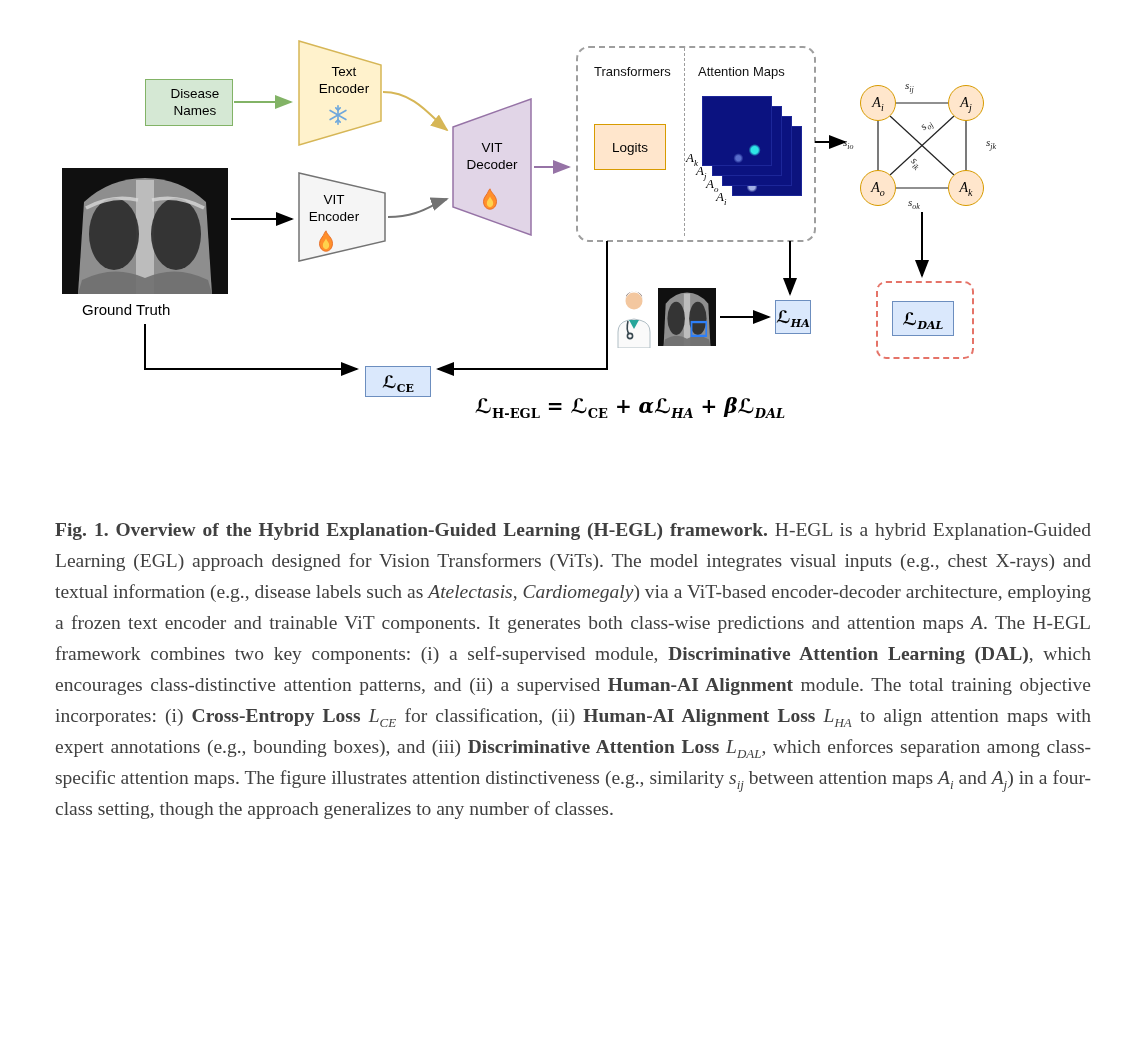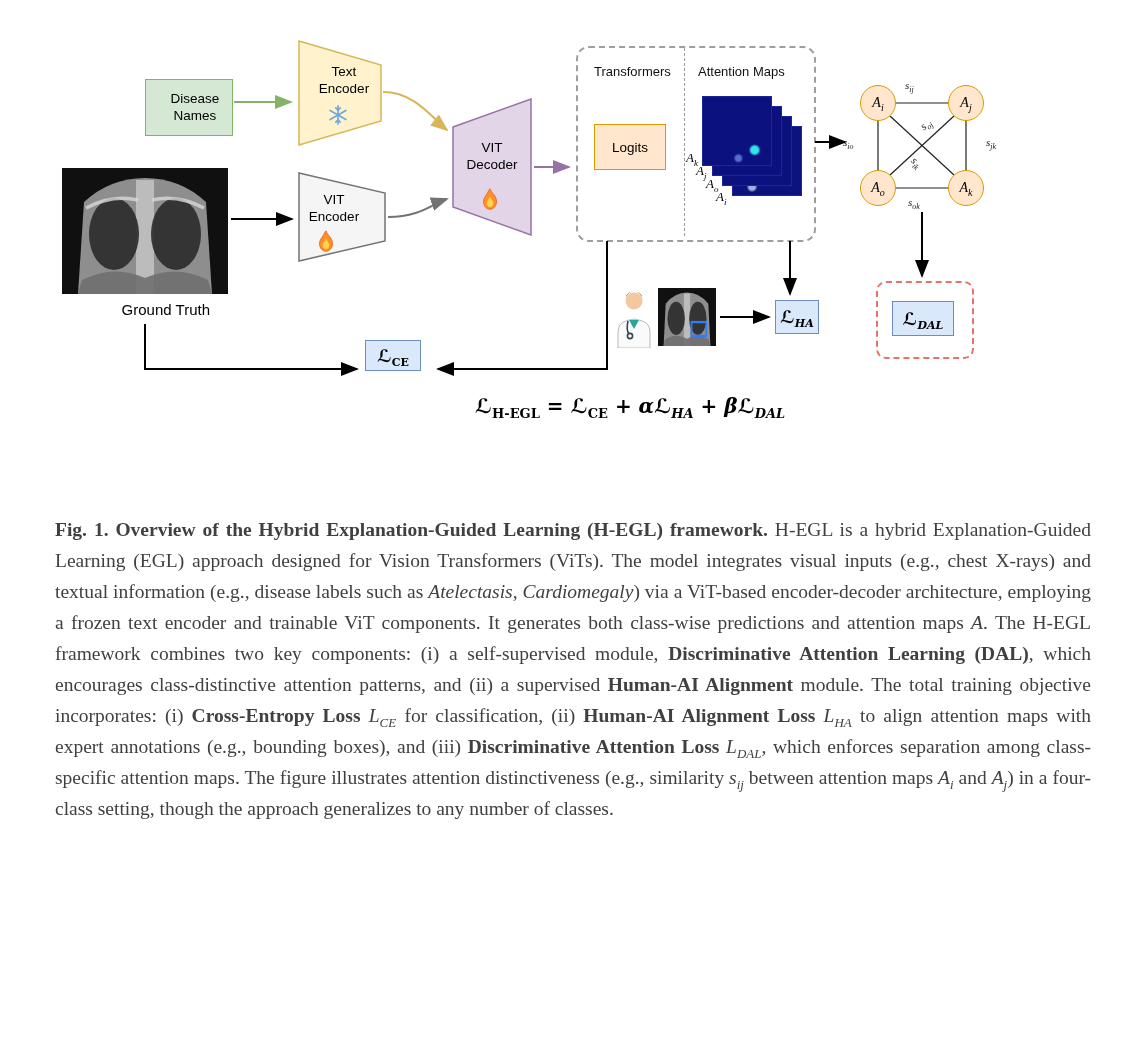--- a/index.html
+++ b/index.html
@@ -5,33 +5,33 @@
   html,body{margin:0;padding:0;background:#fff;}
   .page{position:relative;width:1146px;height:1038px;background:#fff;overflow:hidden;
         font-family:"Liberation Sans",sans-serif;color:#000;}
   .abs{position:absolute;}
   .b{font-weight:bold;}
   .i{font-style:italic;}
   sub{font-size:68%;line-height:0;}
 
   
   .box{position:absolute;display:flex;align-items:center;justify-content:center;text-align:center;box-sizing:border-box;}
-  .disease{left:145px;top:79px;width:88px;height:57px;background:#d5e8d4;border:1px solid #82b366;font-size:13.5px;line-height:1.25;padding-left:12px;}
+  .disease{left:145px;top:79px;width:88px;height:47px;background:#d5e8d4;border:1px solid #82b366;font-size:13.5px;line-height:1.25;padding-left:12px;}
   .logits{left:594px;top:124px;width:72px;height:46px;background:#ffe6cc;border:1px solid #d79b00;font-size:13.5px;}
   .loss{background:#dae8fc;border:1px solid #6c8ebf;font-family:"DejaVu Serif","DejaVu Sans",serif;font-size:17px;}
   .loss sub{font-size:11px;}
-  #loss-ce{left:365px;top:340px;width:56px;height:31px;}
-  #loss-ha{left:775px;top:300px;width:44px;height:34px;text-align:center;}
+  #loss-ce{left:365px;top:366px;width:66px;height:31px;}
+  #loss-ha{left:775px;top:300px;width:36px;height:34px;text-align:center;}
   #loss-dal{left:892px;top:301px;width:62px;height:35px;}
   .dal-dash{left:876px;top:281px;width:94px;height:74px;border:2.5px dashed #e57368;border-radius:10px;}
   .pred-panel{left:576px;top:46px;width:236px;height:192px;border:2px dashed #9e9e9e;border-radius:13px;}
   .panel-divider{left:684px;top:48px;height:188px;width:0;border-left:1.5px dashed #9e9e9e;}
   .panel-h{position:absolute;font-size:13px;color:#111;}
   .trap-label{position:absolute;text-align:center;font-size:13.5px;line-height:1.25;}
-  .gt-label{left:76px;top:301px;width:134px;text-align:right;font-size:15px;}
+  .gt-label{left:82px;top:301px;width:134px;text-align:left;font-size:15px;}
 
   
   .amap{position:absolute;width:68px;height:68px;border:1px solid #1c2699;background:#0b1280;}
   .amap.front{background:
     radial-gradient(circle at 76% 78%, #2ee6e6 0px, #2ee6e6 3.5px, rgba(46,230,230,0) 6px),
     radial-gradient(circle at 52% 90%, rgba(140,170,255,.6) 0px, rgba(140,170,255,.6) 2.5px, rgba(140,170,255,0) 5px),
     #0b1280;}
   .amap.back{background:
     radial-gradient(circle at 28% 88%, rgba(200,215,255,.8) 0px, rgba(200,215,255,.8) 3px, rgba(200,215,255,0) 5.5px),
     #0c137e;}

